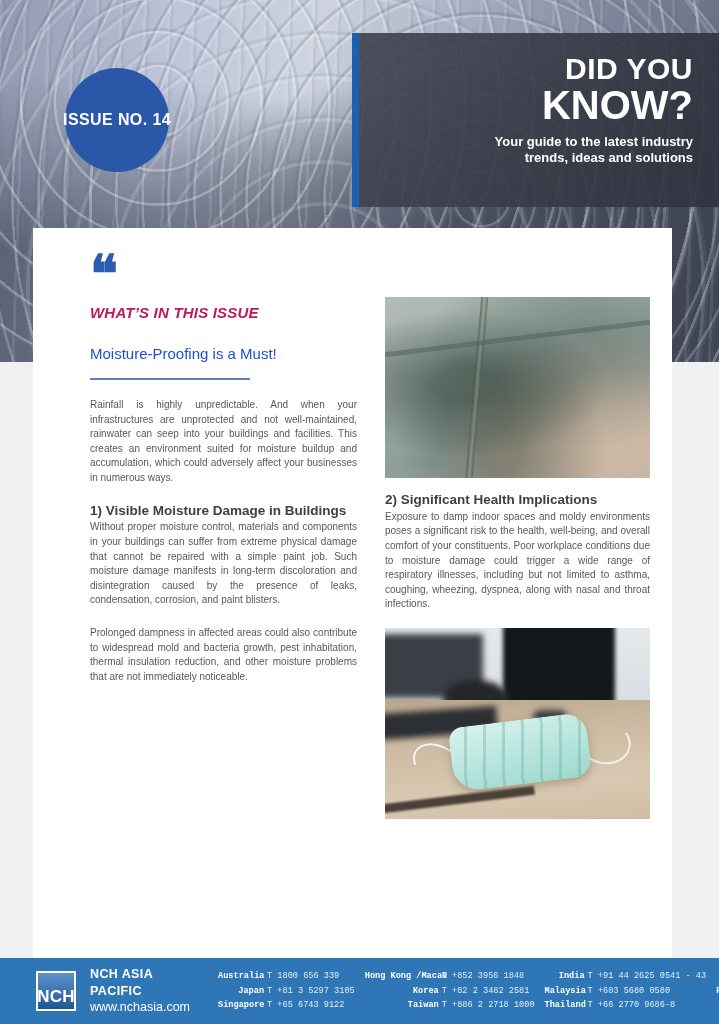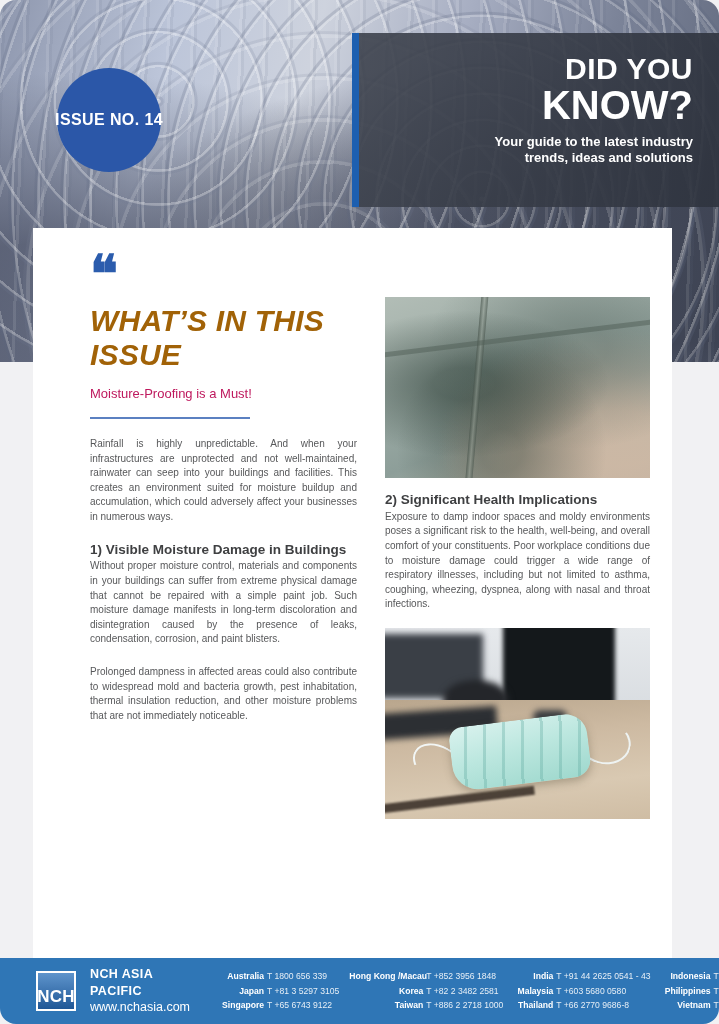--- a/index.html
+++ b/index.html
@@ -1,18 +1,18 @@
 <!DOCTYPE html>
 <html><head>
 <meta charset="utf-8">
 <style>
   * { margin:0; padding:0; box-sizing:border-box; }
   html,body { width:719px; height:1024px; }
   body { font-family:"Liberation Sans", sans-serif; background:#f1f1f3; }
-  .page { position:relative; width:719px; height:1024px; overflow:hidden; background:#f1f1f3;border-radius:16px; }
+  .page { position:relative; width:719px; height:1024px; overflow:hidden; background:#f1f1f3; }
 
   
   .hero-photo {
     position:absolute; left:0; top:0; width:719px; height:362px;
     background:
       repeating-radial-gradient(circle at 22% 28%, rgba(255,255,255,.28) 0 2px, rgba(110,120,145,.18) 3px 5px, transparent 6px 34px),
       repeating-radial-gradient(circle at 67% 55%, rgba(255,255,255,.22) 0 2px, rgba(90,100,125,.22) 3px 5px, transparent 6px 26px),
       repeating-radial-gradient(circle at 45% 80%, rgba(255,255,255,.15) 0 3px, rgba(120,128,150,.15) 4px 6px, transparent 7px 42px),
       repeating-linear-gradient(92deg, rgba(255,255,255,.10) 0 3px, rgba(95,105,128,.10) 3px 6px, transparent 6px 24px),
       radial-gradient(ellipse at 8% 90%, rgba(70,76,96,.75) 0 18%, transparent 55%),
@@ -26,36 +26,36 @@
     background:linear-gradient(100deg, rgba(62,67,78,.90), rgba(47,52,63,.92));
     border-left:7px solid #1d5fb0;
     color:#ffffff; text-align:right; padding:20px 26px 0 0;
   }
   .masthead .l1 { font-size:30px; font-weight:bold; letter-spacing:.5px; line-height:1.05; }
   .masthead .l2 { font-size:40px; font-weight:bold; letter-spacing:0; line-height:1.0; margin-top:0; }
   .masthead .tag { font-size:13px; font-weight:bold; line-height:1.3; margin-top:9px; }
 
   
   .issue-circle {
-    position:absolute; left:57px; top:68px; width:104px; height:104px; border-radius:50%;
+    position:absolute; left:65px; top:68px; width:104px; height:104px; border-radius:50%;
     background:#2b57a8; color:#fff; display:flex; align-items:center; justify-content:center;
     font-size:16px; font-weight:bold; letter-spacing:.4px; white-space:nowrap;
   }
 
   
   .card {
     position:absolute; left:33px; top:228px; width:639px; height:730px;
     background:#ffffff; padding:20px 22px 0 57px; display:flex; gap:28px;
   }
   .col-left  { width:267px; }
   .col-right { width:265px; margin-top:49px; }
 
   .quote-mark { font-size:52px; line-height:52px; height:56px; color:#2b5cad; font-weight:bold; }
-  .issue-title { font-size:30px; font-weight:bold; font-style:italic; color:#a16207; letter-spacing:.2px; }
-  .issue-sub { font-size:13px; color:#be185d; margin-top:14px; }
+  .issue-title { font-size:15px; font-weight:bold; font-style:italic; color:#be185d; letter-spacing:.2px; }
+  .issue-sub { font-size:15px; color:#1d4ed8; margin-top:24px; }
   .divider { width:160px; border-top:2px solid #5b80c1; margin-top:16px; }
   .headline { font-size:20px; font-weight:bold; color:#2a5fb0; line-height:1.17; margin-top:9px; letter-spacing:.1px; }
 
   .body-text { font-size:10px; line-height:1.46; color:#57585a; text-align:justify; }
   .mt18 { margin-top:18px; }
   .mt16 { margin-top:16px; }
   .sec-head { font-size:13.5px; font-weight:bold; color:#3f4042; line-height:1.4; }
 
   
   .photo-frame { position:relative; overflow:hidden; }
@@ -113,21 +113,21 @@
   .logo-box {
     width:40px; height:40px; border:2px solid #fff; background:linear-gradient(180deg,#5e94cc,#1f5796);
     display:flex; align-items:flex-end; justify-content:center; font-weight:bold; font-size:17px; letter-spacing:.3px;
     padding-bottom:2px;
   }
   .org-block { margin-left:14px; line-height:1.35; }
   .org-name { font-size:12.5px; font-weight:bold; letter-spacing:.4px; }
   .org-site { font-size:12.5px; }
   .foot-sep { width:1px; height:44px; background:rgba(255,255,255,.75); margin:0 12px 0 16px; }
   .contact-grid { display:flex; gap:10px; font-size:8.6px; }
-  .contact-col { display:flex; flex-direction:column; justify-content:center; }
+  .contact-col { display:flex; flex-direction:column; justify-content:center;font-family:Liberation Mono, monospace; }
   .contact-row { display:flex; line-height:1.72; white-space:nowrap; }
   .country { font-weight:bold; text-align:right; }
   .phone { margin-left:3px; color:rgba(255,255,255,.88); }
   .w46 { width:46px; } .w74 { width:74px; } .w40 { width:40px; } .w50 { width:50px; }
 </style>
 </head>
 <body>
 
 <div class="page">
 

